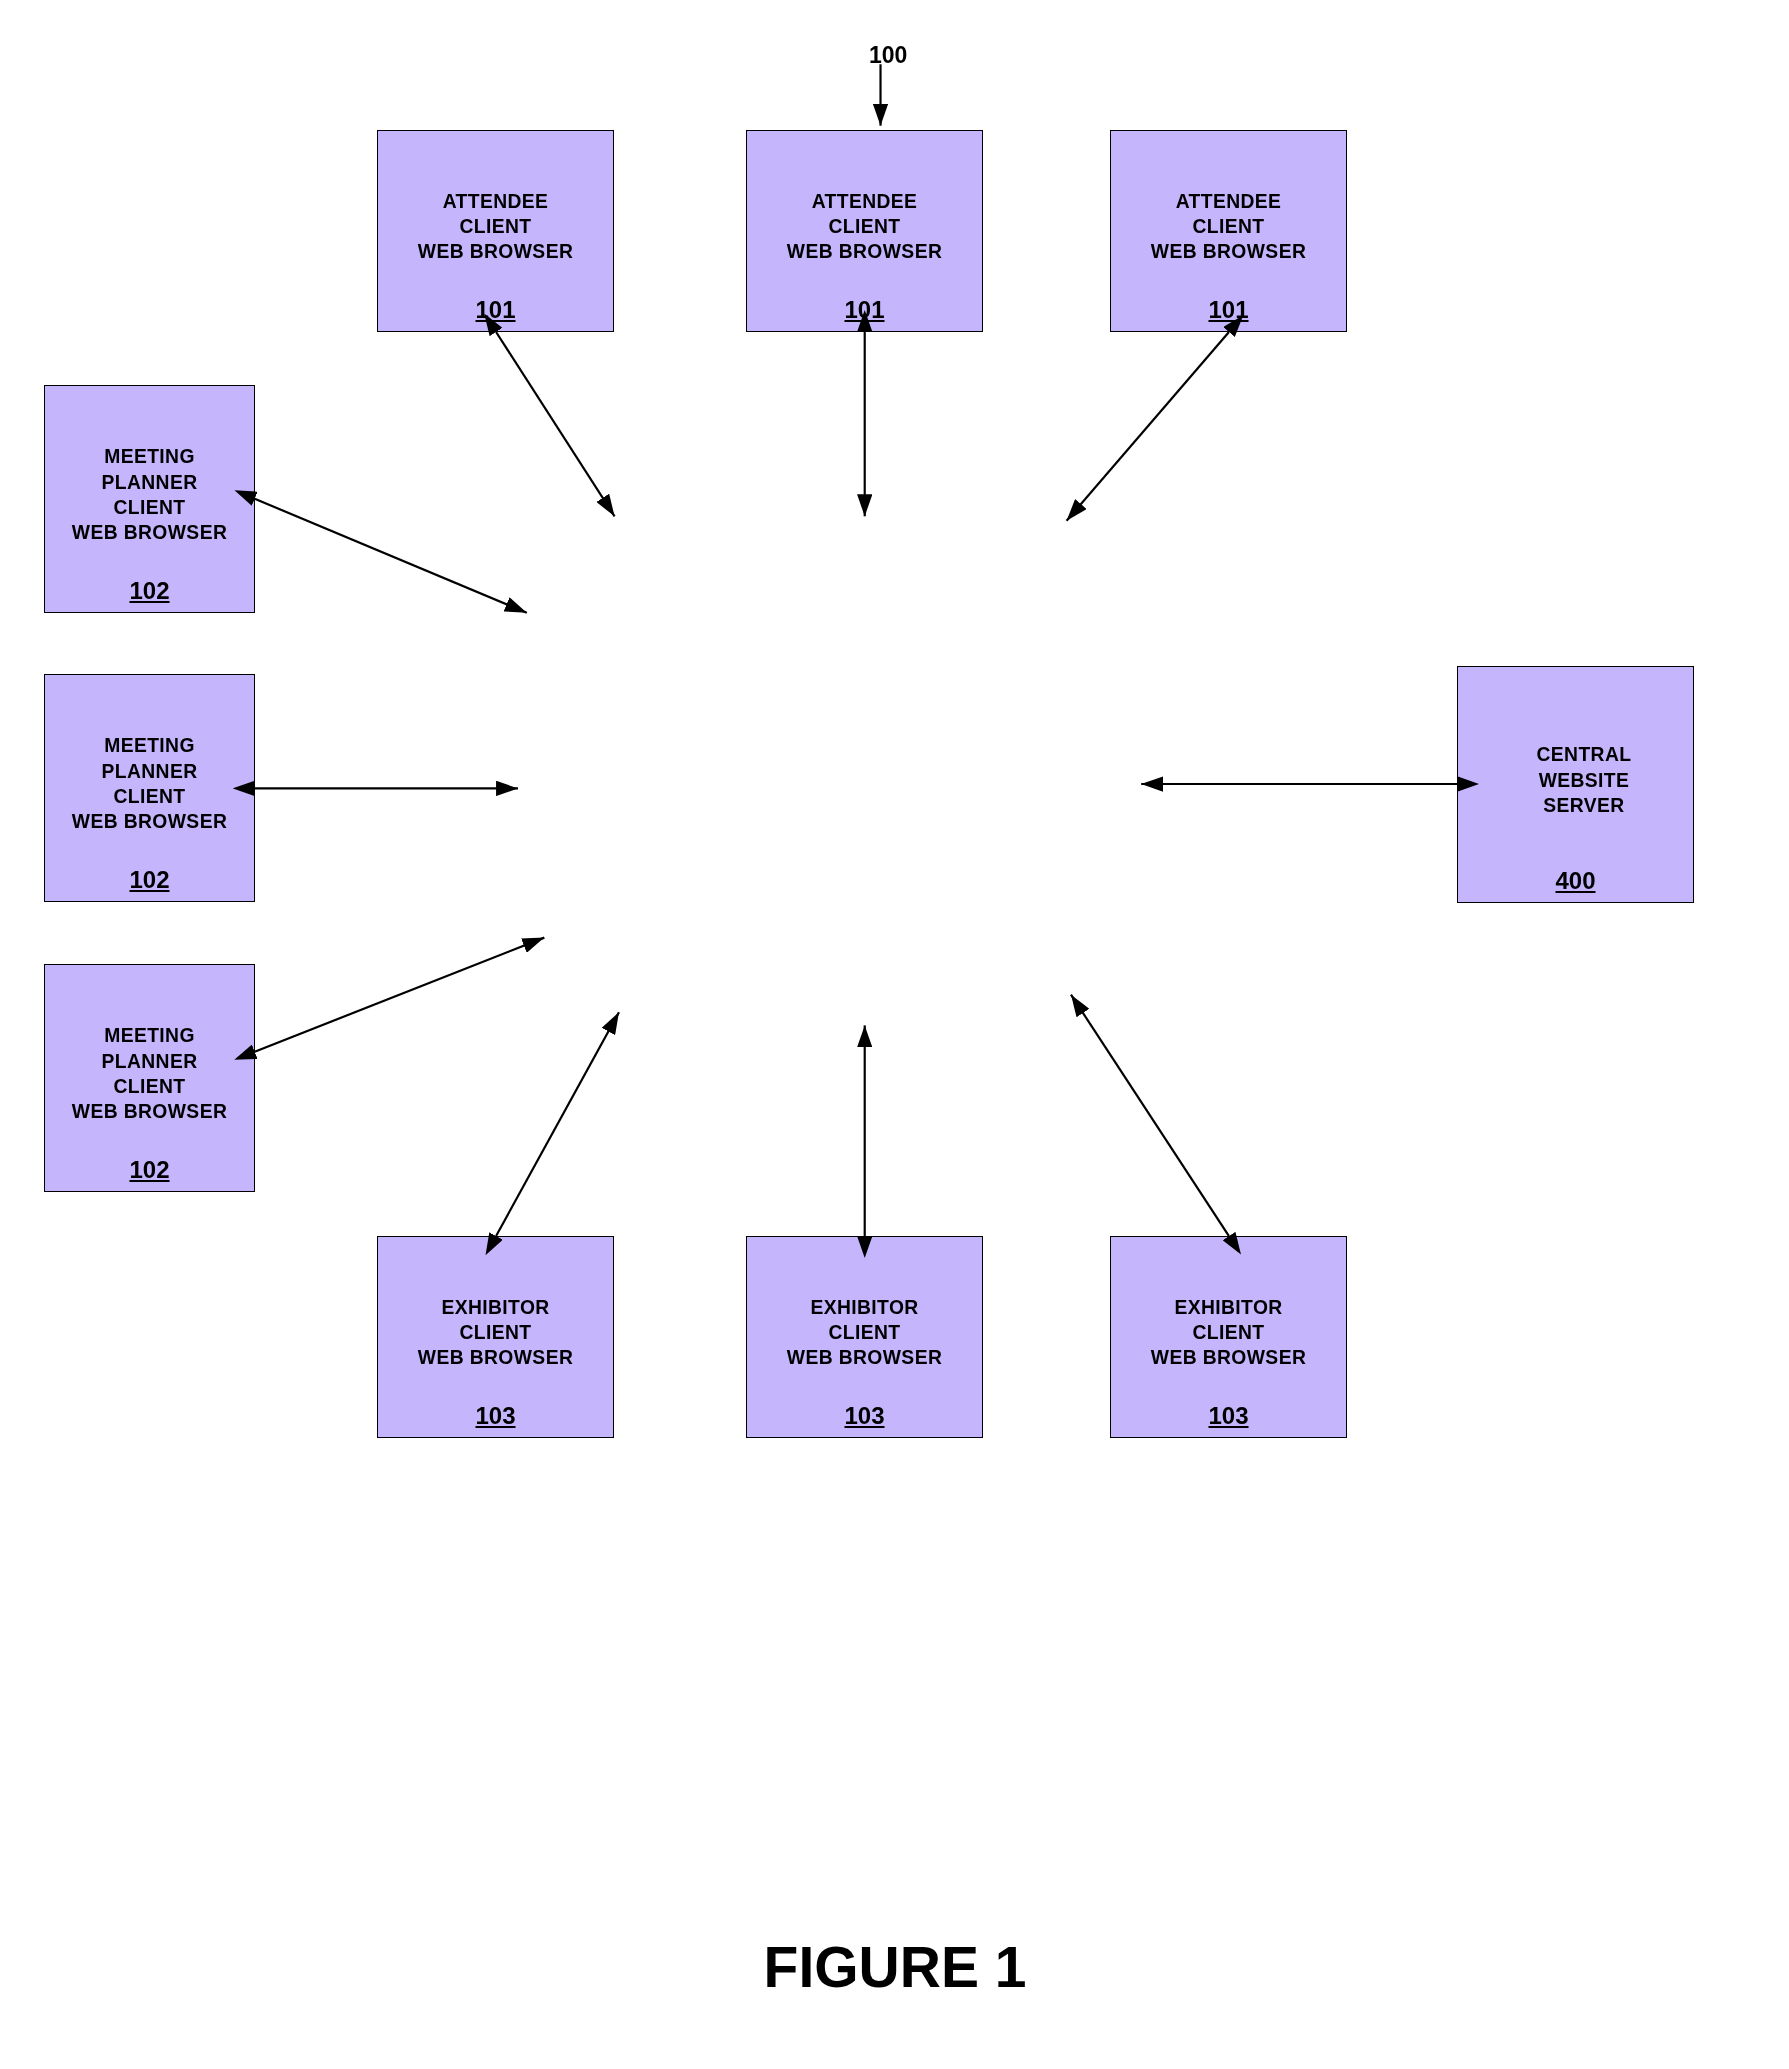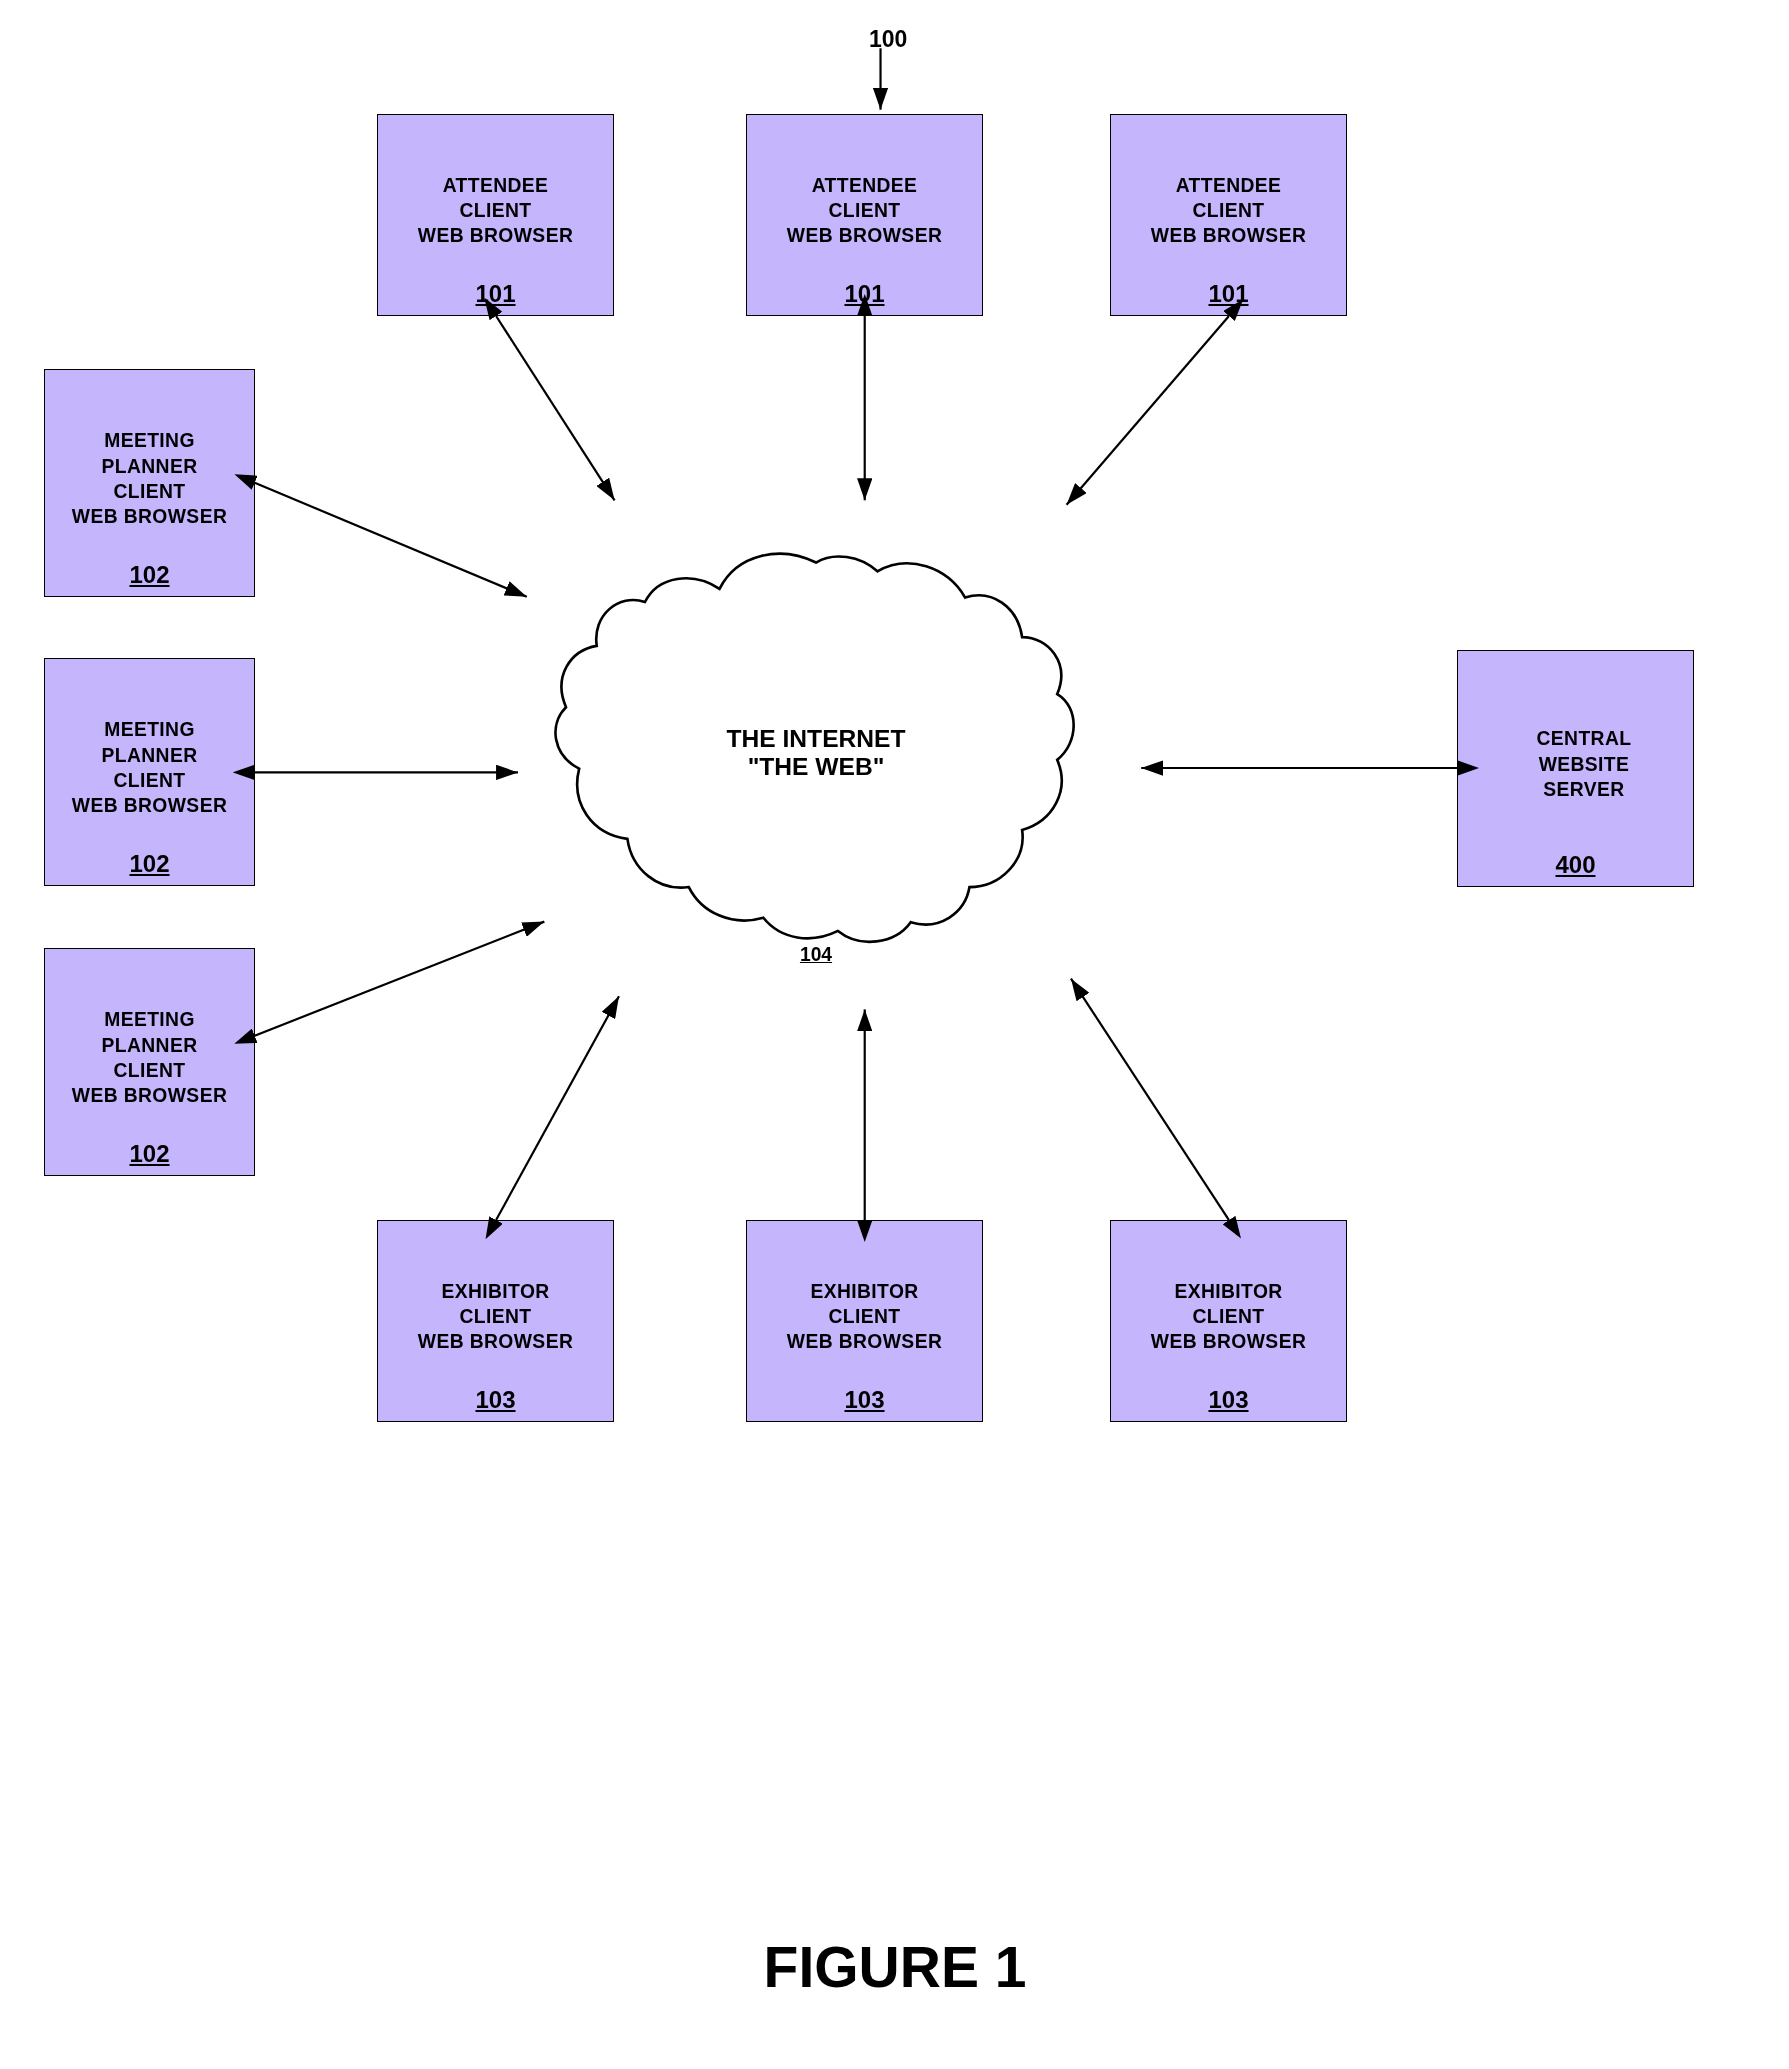--- a/index.html
+++ b/index.html
@@ -7,21 +7,21 @@
       background: #fff;
       font-family: Arial, Helvetica, sans-serif;
       width: 1790px;
       height: 2070px;
       position: relative;
       overflow: hidden;
     }
 
     .diagram-container {
       position: absolute;
-      top: 0; left: 0;
+      top: 16px; left: 0;
       width: 1652px;
       height: 1931px;
     }
 
     .node-box {
       position: absolute;
       border: 1.8px solid #000;
       background: #c4b5fd;
       text-align: center;
       display: flex;
@@ -160,48 +160,20 @@
   <div class="node-box" style="left:746px; top:1220px; width:237px; height:202px;">
     <span class="label">EXHIBITOR<br>CLIENT<br>WEB BROWSER</span>
     <span class="number">103</span>
   </div>
 
   <div class="node-box" style="left:1110px; top:1220px; width:237px; height:202px;">
     <span class="label">EXHIBITOR<br>CLIENT<br>WEB BROWSER</span>
     <span class="number">103</span>
   </div>
 
-  <div class="cloud-container">
-    <svg viewBox="0 0 700 600" xmlns="http://www.w3.org/2000/svg">
-      <path d="M350,80 
-               C310,60 260,70 240,110 
-               C210,90 170,95 155,125
-               C125,115 95,140 100,175
-               C70,180 50,210 65,245
-               C45,265 50,300 80,315
-               C70,355 95,390 135,395
-               C140,430 170,455 205,450
-               C220,480 255,495 290,485
-               C310,510 345,515 375,500
-               C400,520 440,515 458,490
-               C490,500 520,480 525,450
-               C560,450 590,420 585,385
-               C620,375 640,340 625,305
-               C650,285 650,245 625,230
-               C640,195 615,165 585,165
-               C580,130 550,110 520,120
-               C500,85 455,70 420,90
-               C400,72 370,68 350,80Z" fill="white" stroke="black" stroke-width="3"></path>
-    </svg>
-    <div class="cloud-text">
-      <span>THE INTERNET</span><br>
-      <span>"THE WEB"</span>
-    </div>
-    <div class="cloud-number">104</div>
-  </div>
 
   <svg class="arrows-svg" xmlns="http://www.w3.org/2000/svg" viewBox="0 0 2039 2200" width="1790" height="1931">
     <defs>
       <marker id="arrowhead" markerWidth="10" markerHeight="7" refX="10" refY="3.5" orient="auto">
         <polygon points="0 0, 10 3.5, 0 7" fill="#000"></polygon>
       </marker>
       <marker id="arrowhead-rev" markerWidth="10" markerHeight="7" refX="0" refY="3.5" orient="auto">
         <polygon points="10 0, 0 3.5, 10 7" fill="#000"></polygon>
       </marker>
       <marker id="arr-end" markerWidth="10" markerHeight="7" refX="10" refY="3.5" orient="auto">

